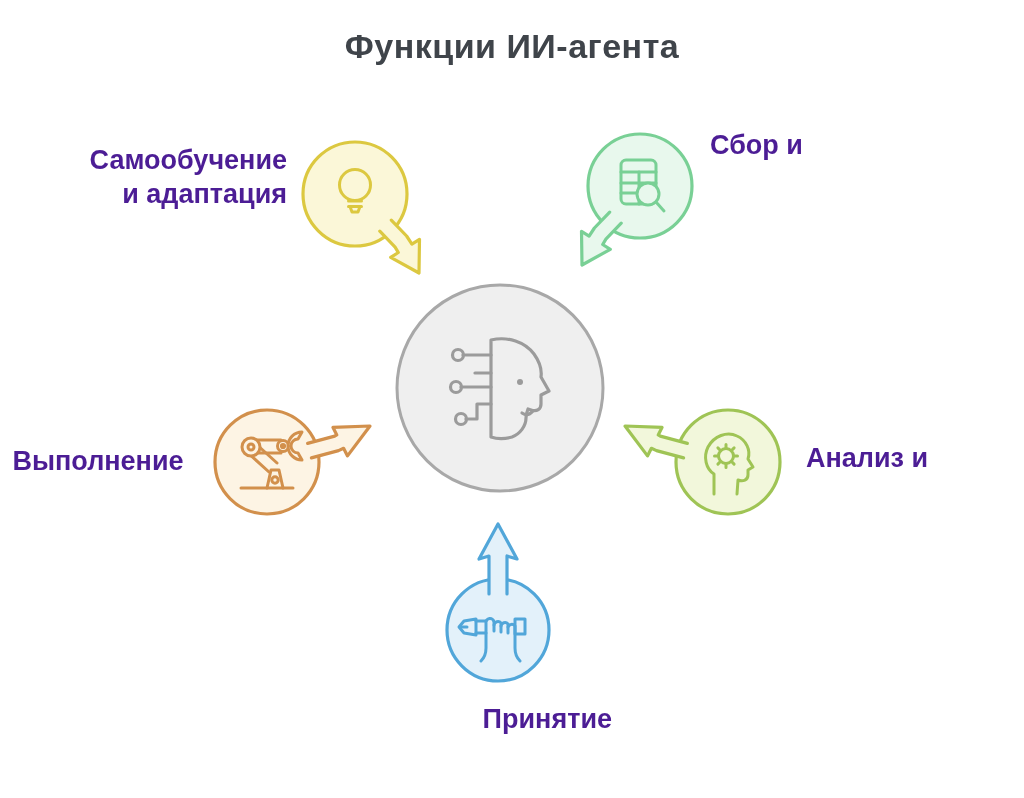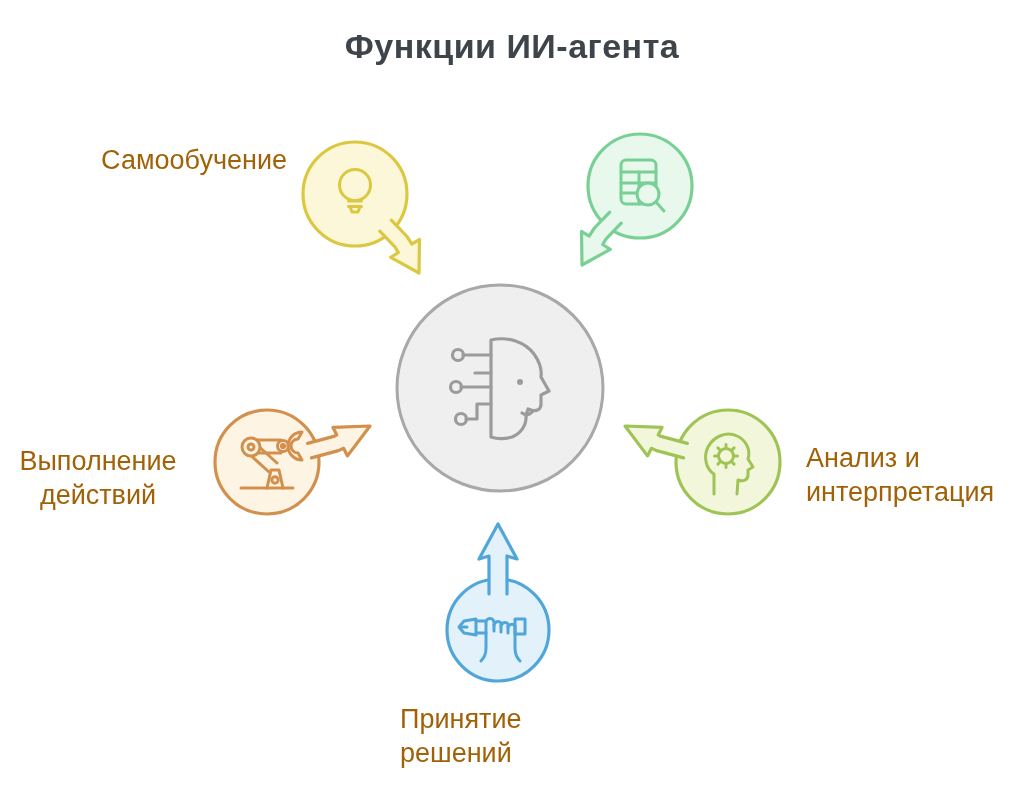--- a/index.html
+++ b/index.html
@@ -2,28 +2,28 @@
 <html><head>
 <meta charset="utf-8">
 <style>
   html,body{margin:0;padding:0;background:#ffffff;}
   body{width:1024px;height:798px;position:relative;overflow:hidden;
        font-family:"Liberation Sans", sans-serif;}
   .canvas{position:absolute;inset:0;padding-left:6px;}
   .title{position:absolute;left:0;top:26px;width:1024px;margin:0;
          text-align:center;font-size:34px;line-height:40px;font-weight:700;
          color:#3f444a;letter-spacing:0.5px;}
-  .label{position:absolute;font-size:27px;line-height:34px;font-weight:400;
-         color:#a16207;}
+  .label{position:absolute;font-size:27px;line-height:34px;font-weight:700;
+         color:#4c1d95;}
   .label div{white-space:nowrap;}
   .lbl-self-learning{left:57px;top:143px;width:230px;text-align:right;}
   .lbl-data{left:710px;top:128px;width:240px;text-align:left;line-height:35px;}
   .lbl-actions{left:0px;top:444px;width:196px;text-align:center;}
   .lbl-analysis{left:806px;top:441px;width:218px;text-align:left;}
-  .lbl-decision{left:400px;top:702px;width:220px;text-align:left;}
+  .lbl-decision{left:392px;top:702px;width:220px;text-align:right;}
   svg.node{position:absolute;overflow:visible;}
   .svg-center{left:390px;top:278px;}
   .svg-self-learning{left:295px;top:132px;}
   .svg-data{left:574px;top:124px;}
   .svg-actions{left:205px;top:400px;}
   .svg-analysis{left:610px;top:400px;}
   .svg-decision{left:438px;top:510px;}
 </style>
 </head>
 <body>
@@ -130,33 +130,32 @@
       <path d="M29,117 H23"></path>
       <path d="M38,111 H48 M38,123 H48"></path>
       <path d="M43,151 Q48,146 48,138 L48,113 A4,4 0 0 1 56,112 L56,115 A4,4 0 0 1 63,113
                L63,116 A4,4 0 0 1 70,114 L70,117 A4,4 0 0 1 77,116 L77,138 Q77,146 82,151"></path>
       <path d="M56,115 V121 M63,116 V122 M70,117 V123"></path>
     </g>
   </svg>
 
   <div class="label lbl-self-learning">
     <div>Самообучение</div>
+    <div>и адаптация</div>
   </div>
 
   <div class="label lbl-data">
+    <div>Сбор и</div>
   </div>
 
   <div class="label lbl-actions">
     <div>Выполнение</div>
-    <div>действий</div>
   </div>
 
   <div class="label lbl-analysis">
     <div>Анализ и</div>
-    <div>интерпретация</div>
   </div>
 
   <div class="label lbl-decision">
     <div>Принятие</div>
-    <div>решений</div>
   </div>
 
 </div>
 
 </body></html>

